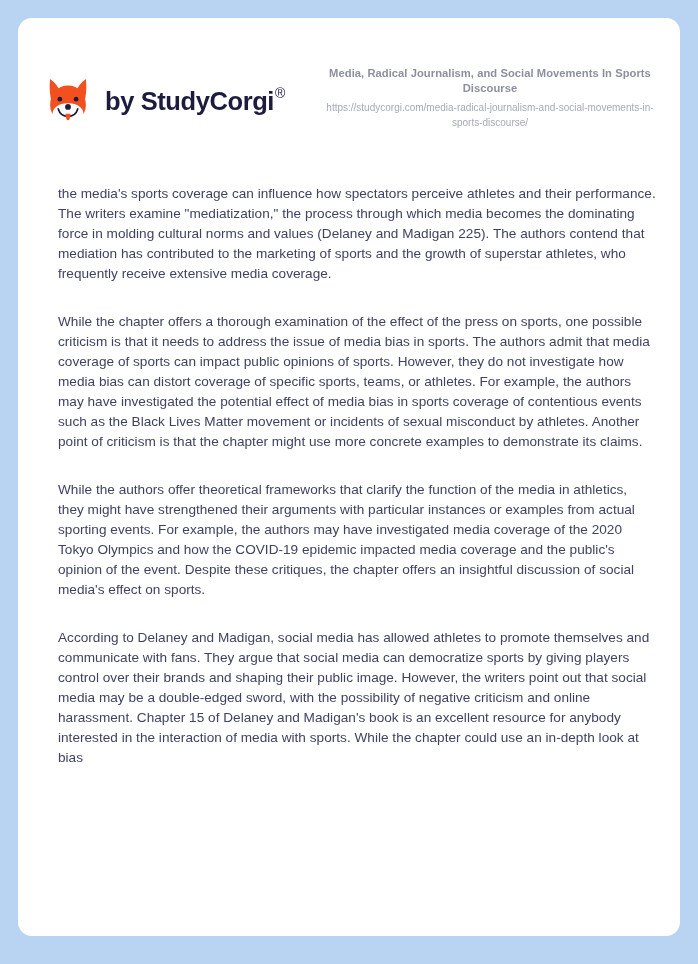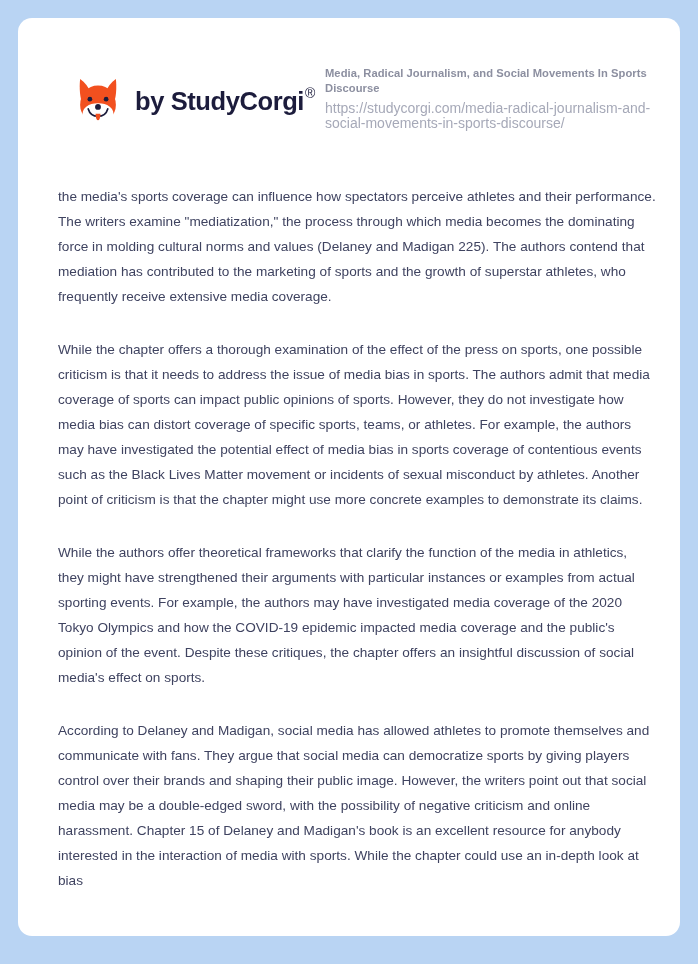--- a/index.html
+++ b/index.html
@@ -30,21 +30,21 @@
   .header {
     position: absolute;
     left: 0;
     top: 0;
     width: 662px;
     height: 120px;
   }
 
   .brand {
     position: absolute;
-    left: 54px;
+    left: 24px;
     top: 56px;
     display: flex;
     align-items: center;
     height: 52px;
   }
 
   .logo-mark {
     width: 52px;
     height: 52px;
     flex: 0 0 52px;
@@ -69,51 +69,51 @@
     margin-left: 1px;
     position: relative;
     top: -2px;
   }
 
   .header-meta {
     position: absolute;
     right: 25px;
     top: 48px;
     width: 330px;
-    text-align: left;
+    text-align: center;
   }
 
   .doc-title {
     font-size: 11.2px;
     font-weight: bold;
     color: #8c8fa0;
     line-height: 14.5px;
     letter-spacing: 0.05px;
   }
 
   .doc-url {
     margin-top: 6px;
-    font-size: 14px;
+    font-size: 10px;
     font-weight: normal;
     color: #a6a9b8;
     line-height: 14.5px;
     word-break: break-word;
   }
 
   
   .content {
     position: absolute;
     left: 40px;
     top: 166px;
     width: 598px;
   }
 
   .para {
     font-size: 13.6px;
-    line-height: 25px;
+    line-height: 20px;
     color: #3f4360;
     margin: 0 0 28px 0;
     text-align: left;
     letter-spacing: 0.02px;
   }
 
   .para:last-child {
     margin-bottom: 14px;
   }
 </style>

